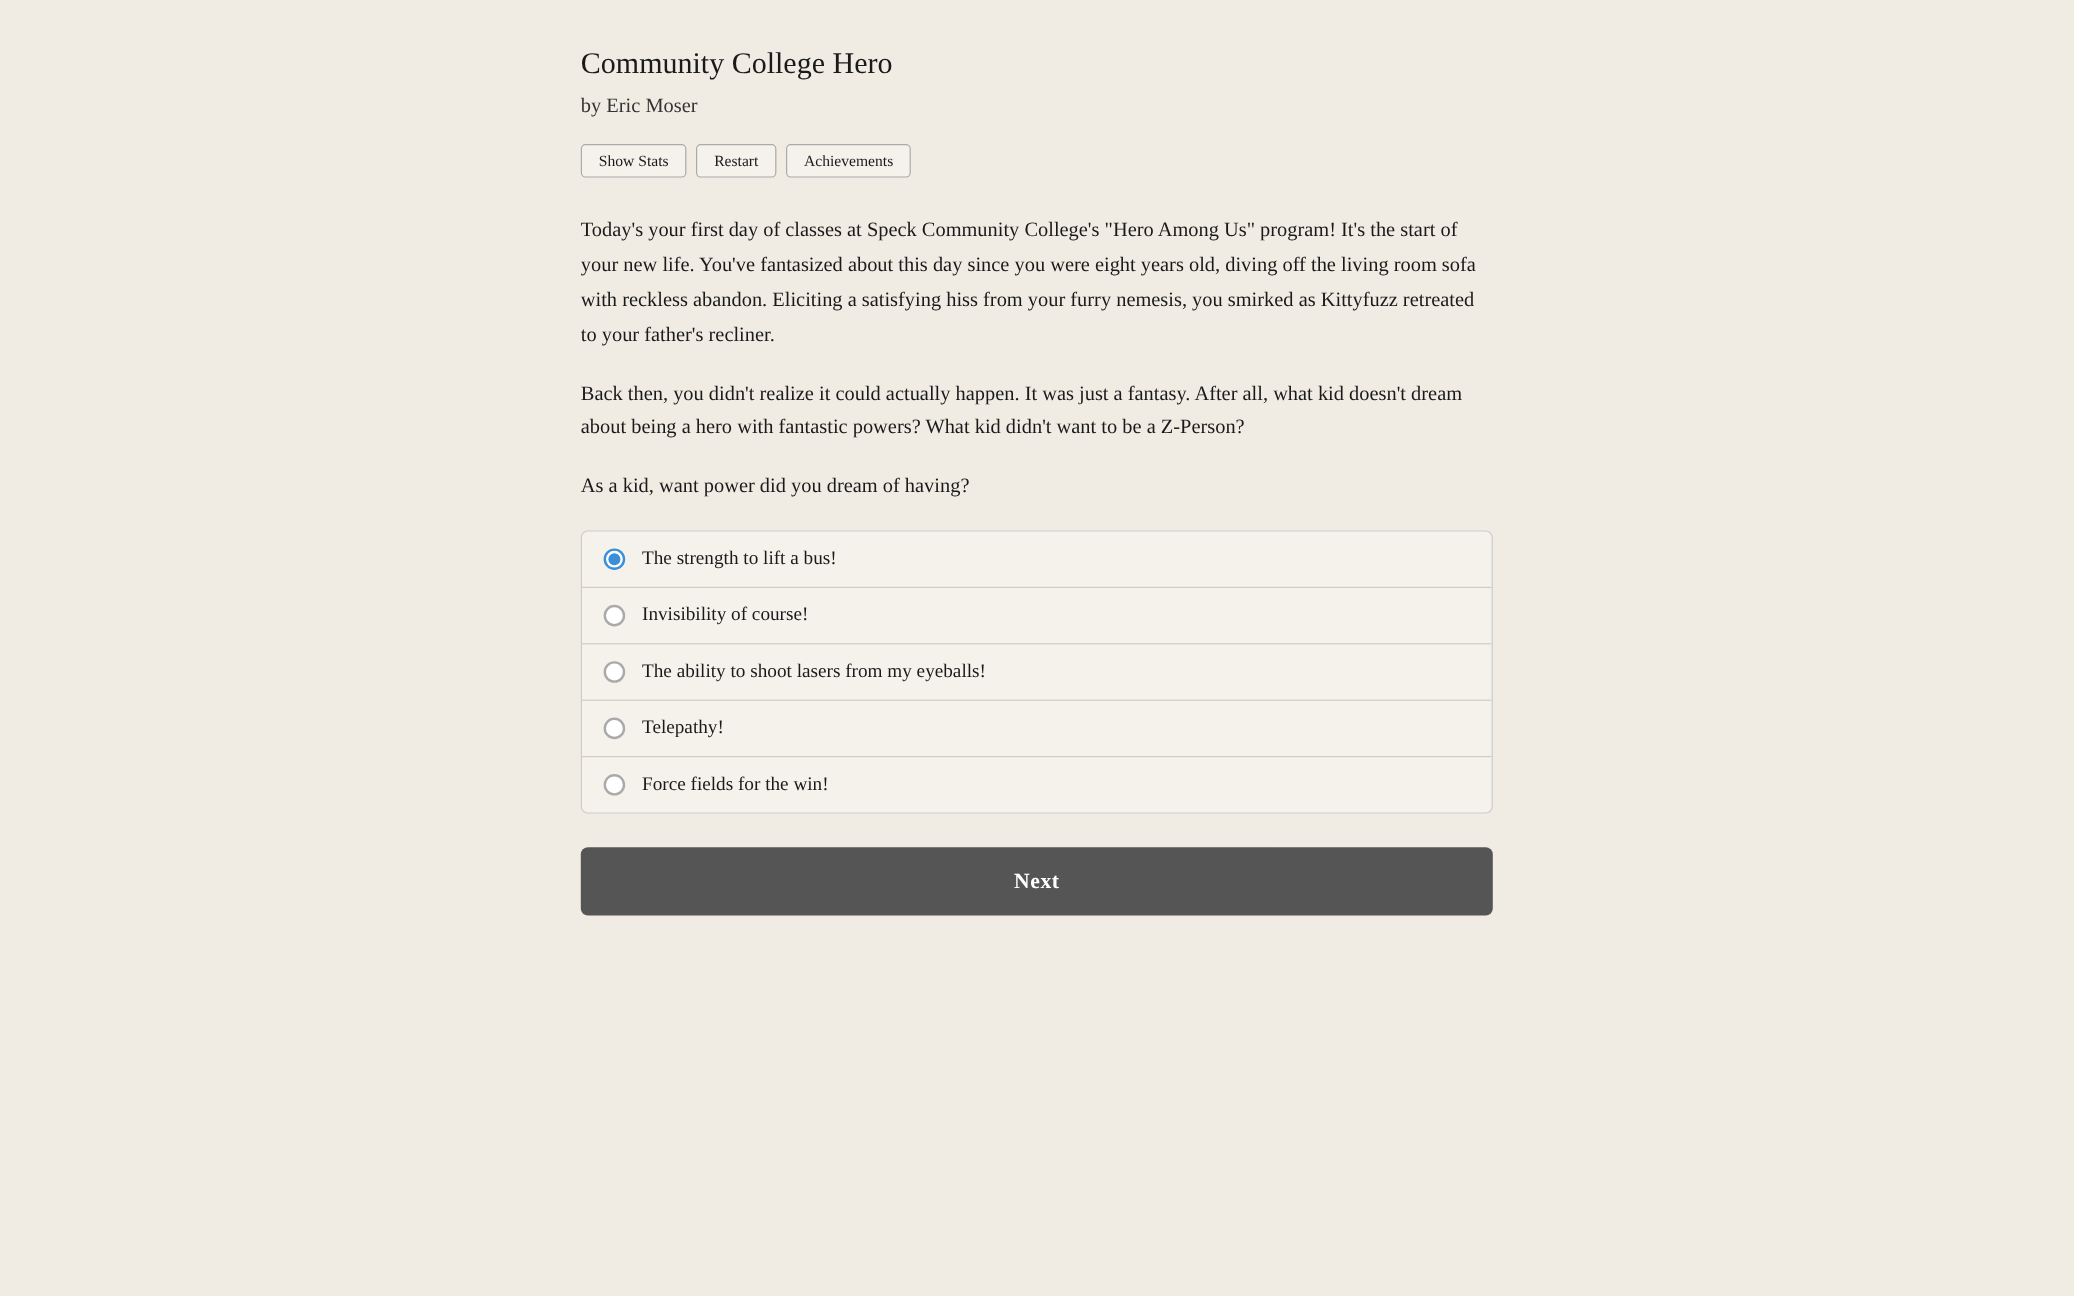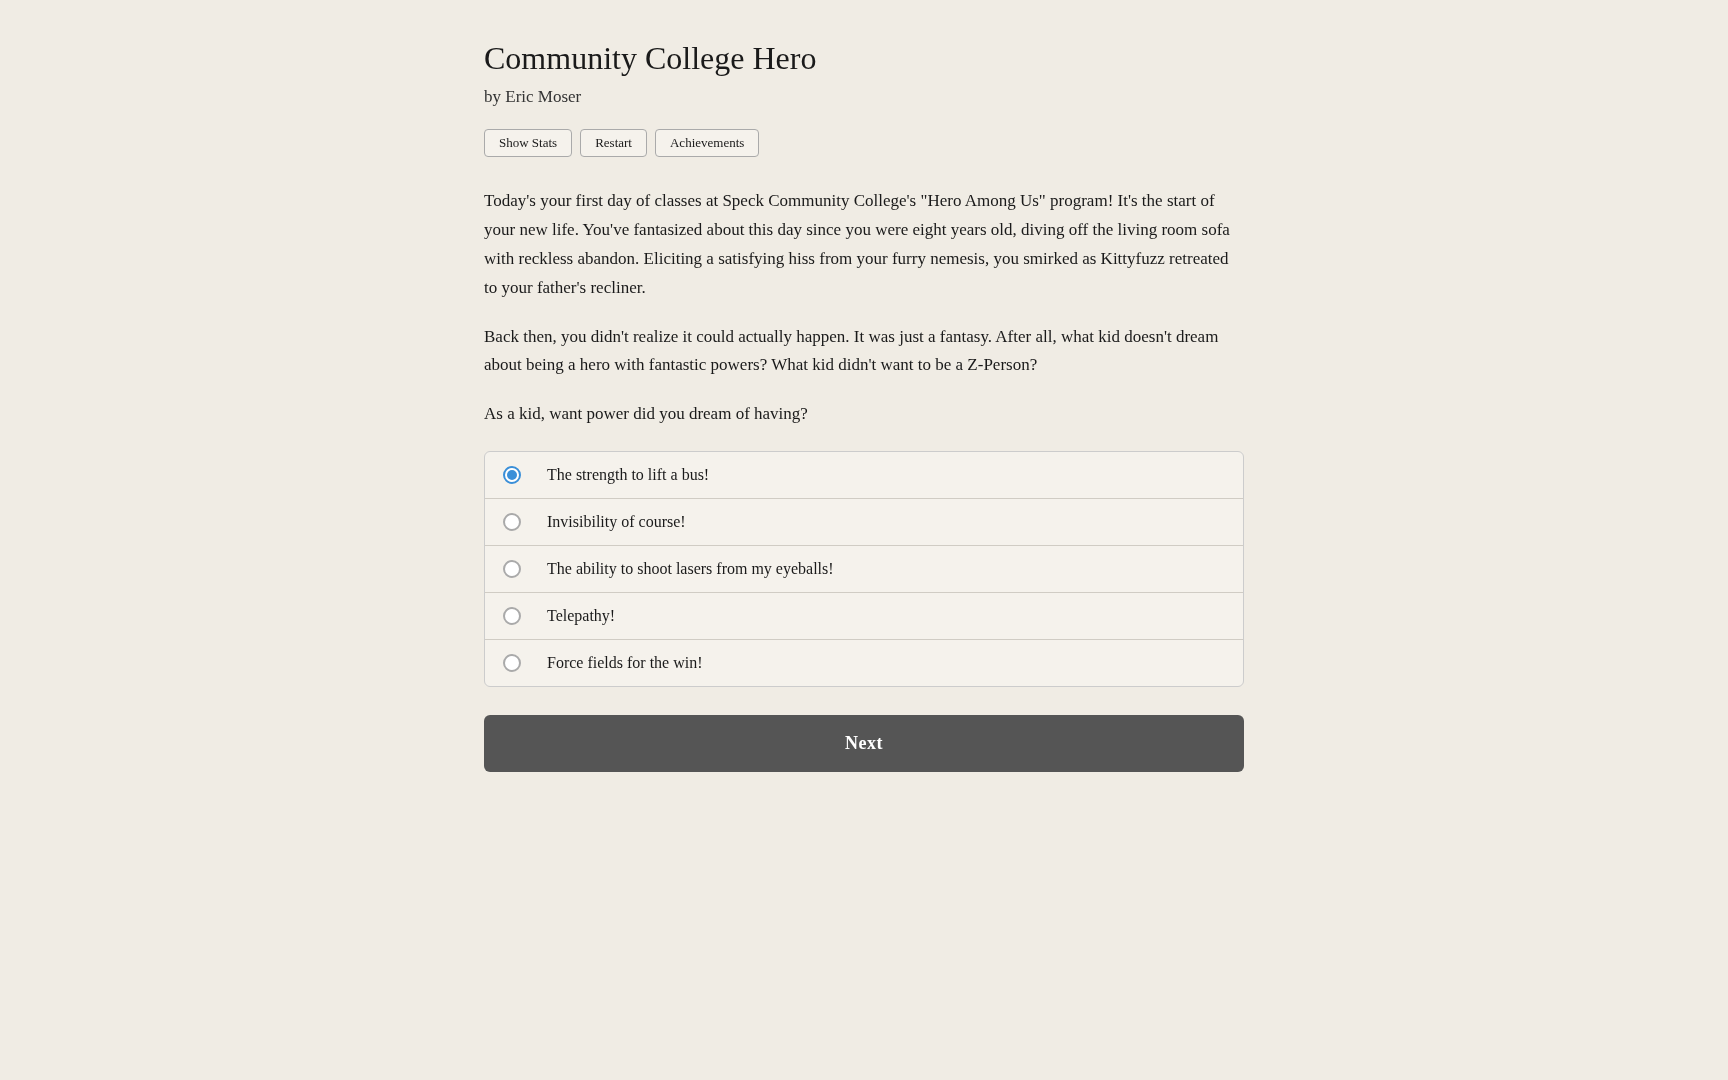--- a/index.html
+++ b/index.html
@@ -17,21 +17,21 @@
       justify-content: center;
       padding: 40px 20px;
     }
 
     .page-container {
       width: 760px;
       max-width: 100%;
     }
 
     .game-title {
-      font-size: 32px;
+      font-size: 25px;
       font-weight: normal;
       color: #1a1a1a;
       margin-bottom: 10px;
       font-family: Georgia, serif;
     }
 
     .game-author {
       font-size: 17px;
       color: #333;
       margin-bottom: 22px;
@@ -83,21 +83,20 @@
       display: flex;
       align-items: center;
       padding: 14px 18px;
       border-bottom: 1px solid #d0ccc4;
       cursor: pointer;
       font-size: 16px;
       font-family: Georgia, serif;
       color: #1a1a1a;
       background: transparent;
       transition: background 0.1s;
-      gap: 12px;
     }
 
     .choice-item:last-child {
       border-bottom: none;
       text-align: center;
     }
 
     .choice-item.selected {
       background: transparent;
     }

